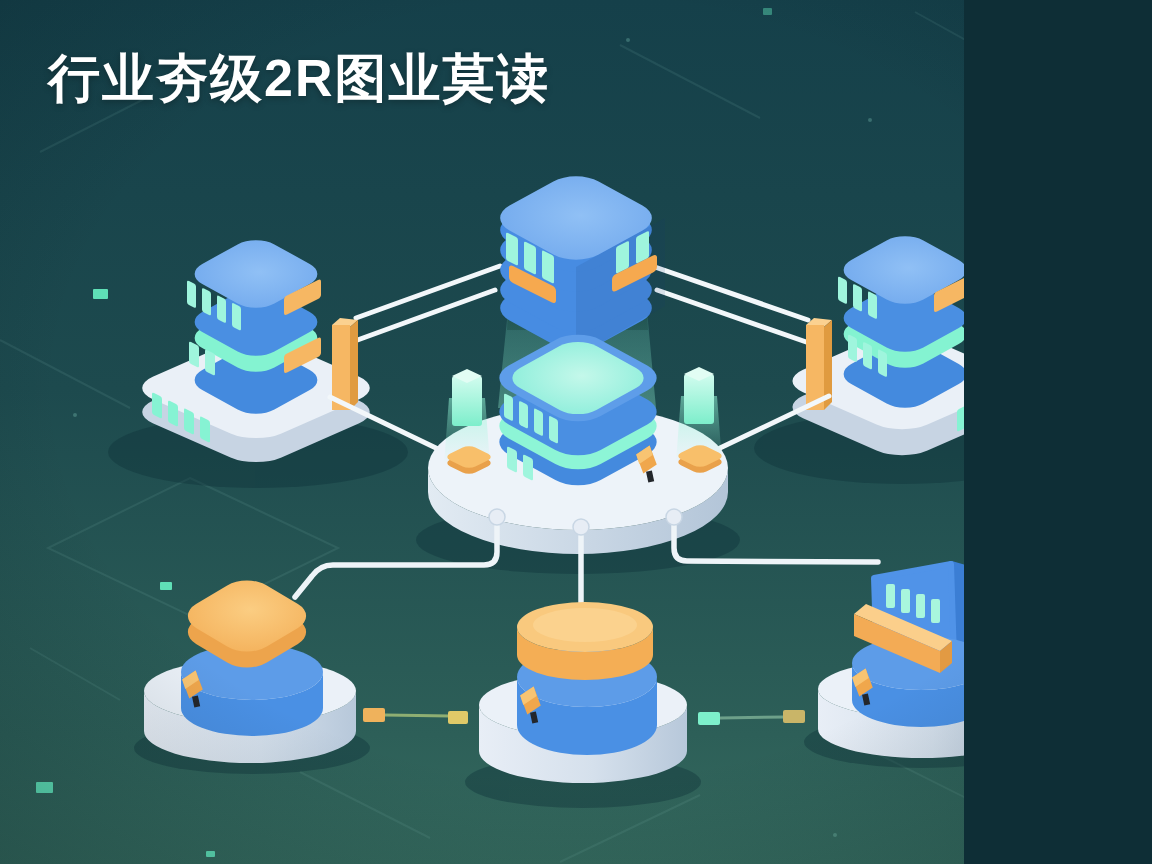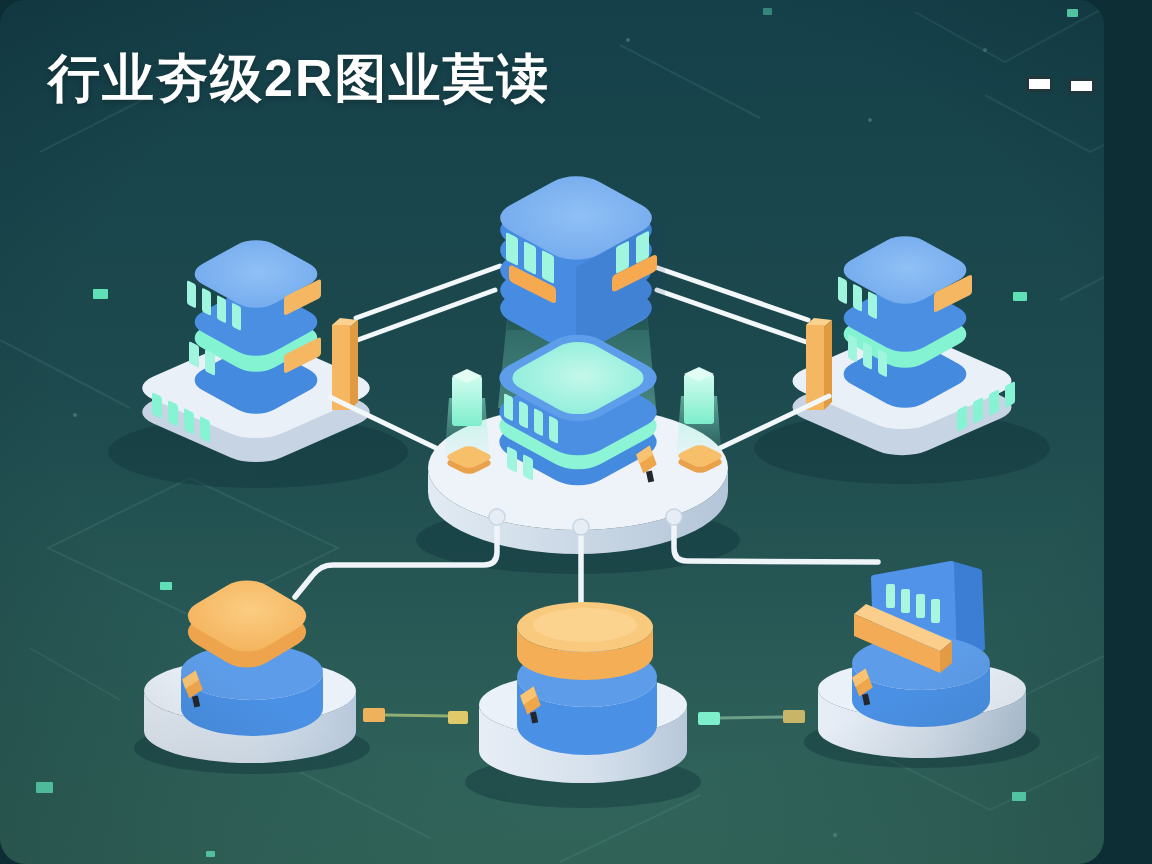--- a/index.html
+++ b/index.html
@@ -1,19 +1,18 @@
 <!DOCTYPE html>
 <html><head>
 <meta charset="utf-8">
 <style>
   html,body{margin:0;padding:0;background:#0e2e36;}
   .stage{
-    position:relative;width:1104px;height:864px;overflow:hidden;
+    position:relative;width:964px;height:864px;overflow:hidden;
     font-family:"Liberation Sans","DejaVu Sans",sans-serif;
-    border-radius:26px;
   }
   .stage svg{position:absolute;left:0;top:0;}
   .page-title{
     position:absolute;left:48px;top:44px;margin:0;
     font-size:52px;font-weight:900;color:#ffffff;letter-spacing:2px;
     text-shadow:0 2px 6px rgba(0,0,0,.28);
     font-family:"Liberation Sans","DejaVu Sans",sans-serif;
   }
   .window-dashes{position:absolute;left:1026px;top:76px;width:70px;height:16px;}
   .dash{

